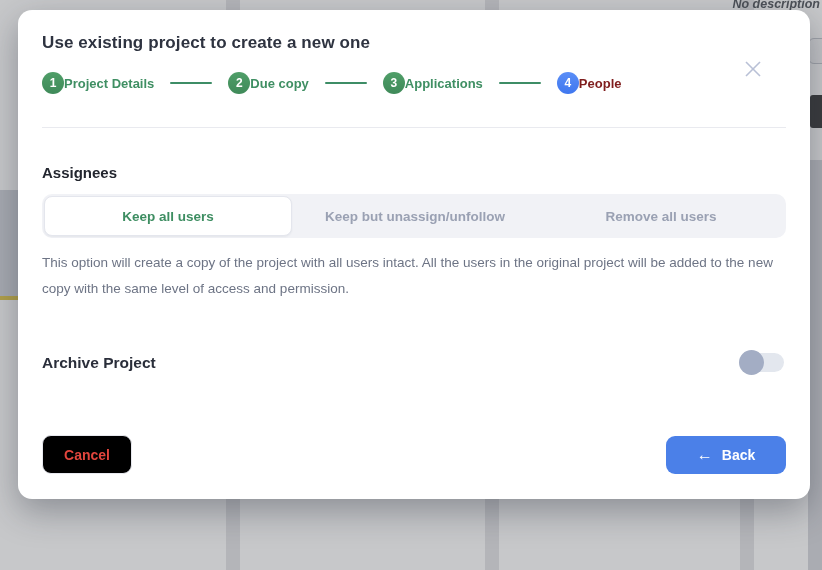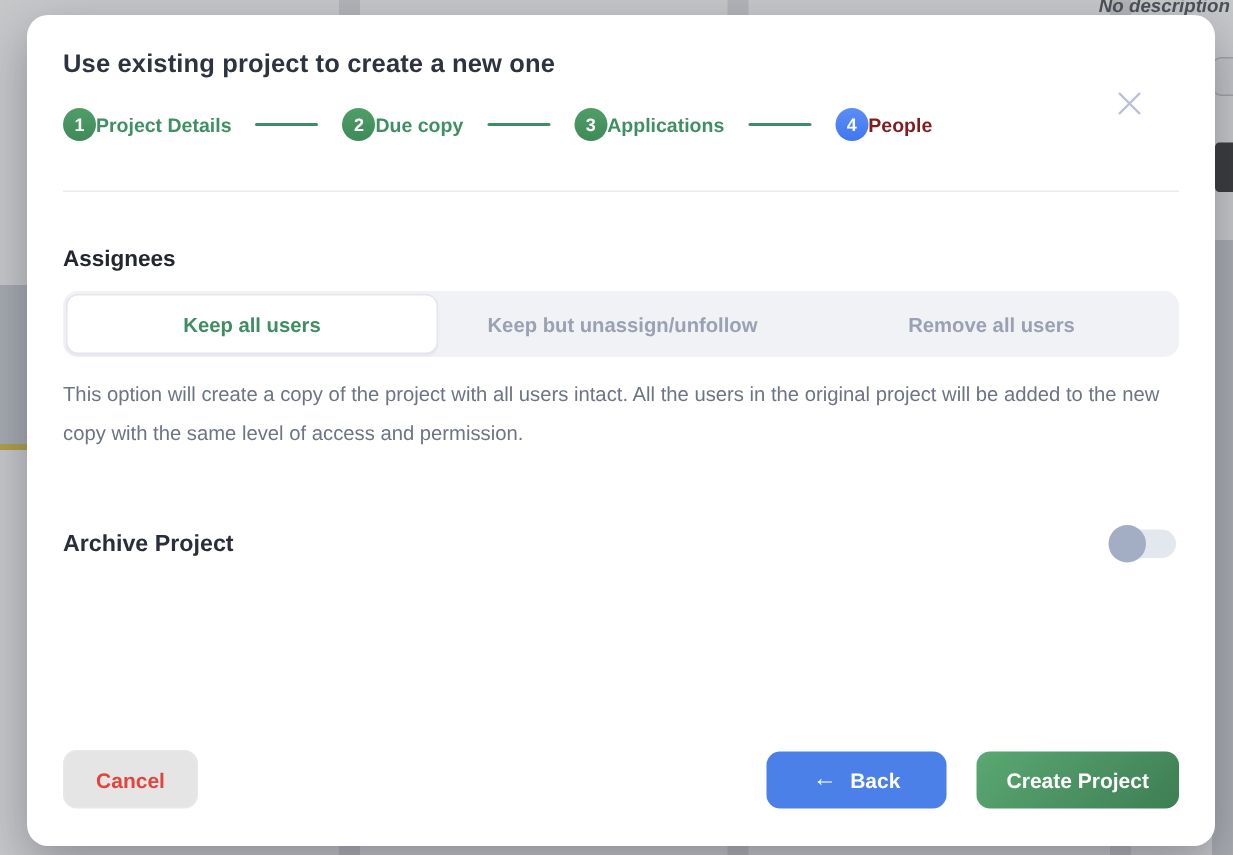--- a/index.html
+++ b/index.html
@@ -28,21 +28,21 @@
     position: absolute; right: -10px; top: 38px; width: 24px; height: 26px;
     border: 1px solid #9fa2a9; border-radius: 6px; background: #c2c3c6;
   }
   .bg-avatar {
     position: absolute; right: -4px; top: 95px; width: 16px; height: 33px;
     background: #3a3b3d; border-radius: 3px 0 0 3px;
   }
 
   
   .modal {
-    position: absolute; left: 18px; top: 10px; width: 792px; height: 554px;
+    position: absolute; left: 18px; top: 10px; width: 792px; height: 489px;
     background: #ffffff; border-radius: 14px;
     box-shadow: 0 12px 34px rgba(30,34,48,.35);
     display: flex; flex-direction: column;
   }
   .modal-header { position: relative; padding: 23px 24px 0 24px; }
   .modal-title { font-size: 17px; font-weight: 700; color: #2e3340; letter-spacing: .1px; }
 
   
   .stepper { display: flex; align-items: center; margin-top: 19px; }
   .step { display: flex; align-items: center; }
@@ -112,21 +112,21 @@
     padding: 0 24px 25px 24px;
     display: flex; align-items: center; justify-content: space-between;
   }
   .footer-right { display: flex; align-items: center; gap: 20px; }
   .btn {
     font-family: inherit; font-weight: 700; font-size: 14px;
     border-radius: 9px; cursor: pointer; border: none;
     display: inline-flex; align-items: center; justify-content: center;
   }
   .btn-cancel {
-    width: 90px; height: 39px; background: #e5e5e5; color: #e2453d;
+    width: 90px; height: 39px; background: #000000; color: #e2453d;
     border: 1px solid #e7e8ee;
   }
   .btn-back {
     width: 120px; height: 38px; background: #4b80e8; color: #ffffff; gap: 9px;
   }
   .btn-back .arrow { font-size: 16px; font-weight: 400; line-height: 1; }
   .btn-create {
     width: 135px; height: 38px; color: #ffffff;
     background: linear-gradient(135deg, #5aa872, #3e7e54);
   }
@@ -205,17 +205,16 @@
 
   </div>
 
   <div class="modal-footer">
     <button class="btn btn-cancel">Cancel</button>
     <div class="footer-right">
       <button class="btn btn-back">
         <span class="arrow">←</span>
         <span>Back</span>
       </button>
-      <button class="btn btn-create">Create Project</button>
     </div>
   </div>
 
 </div>
 
 </body></html>

